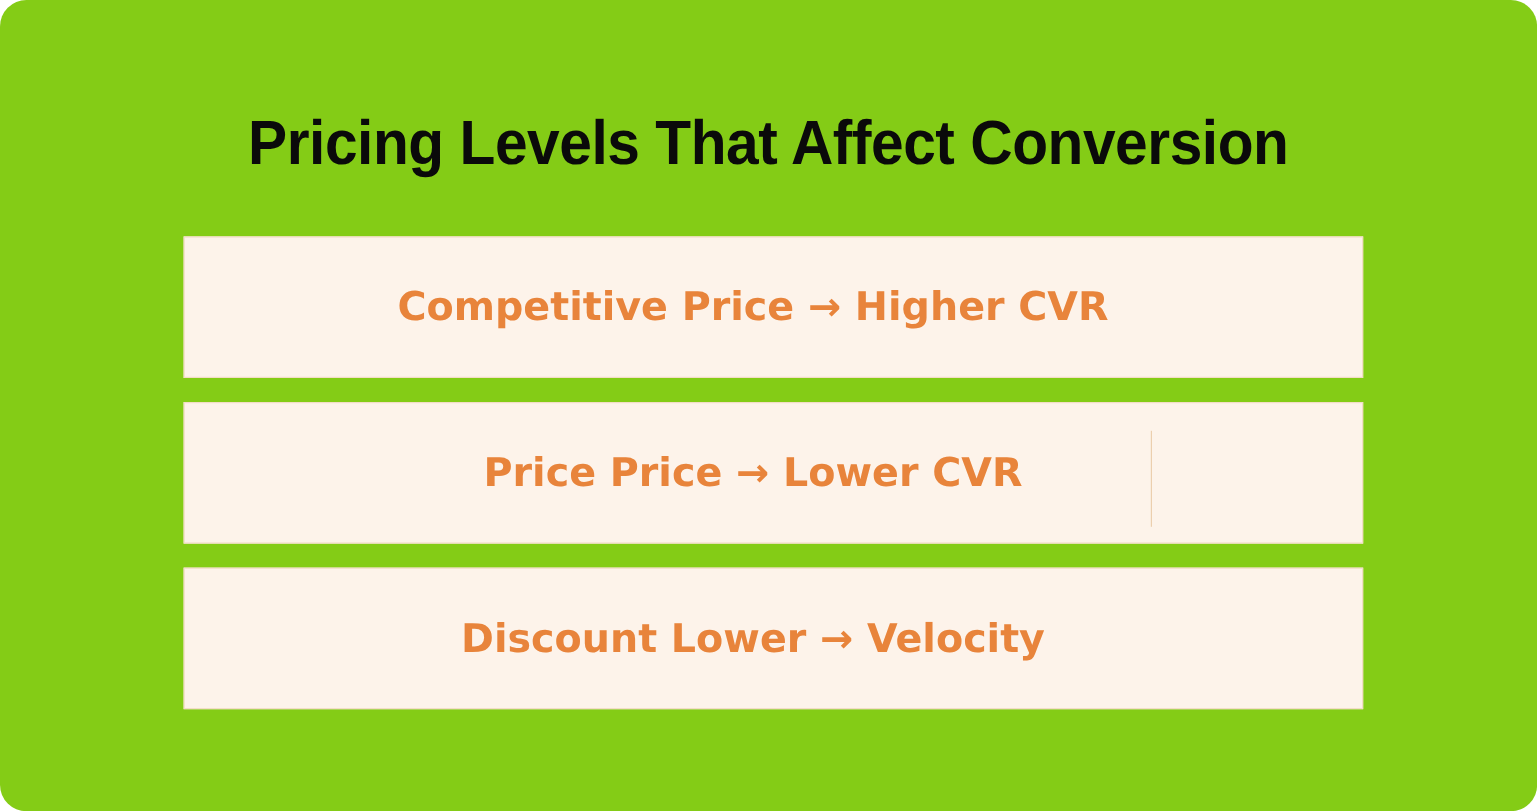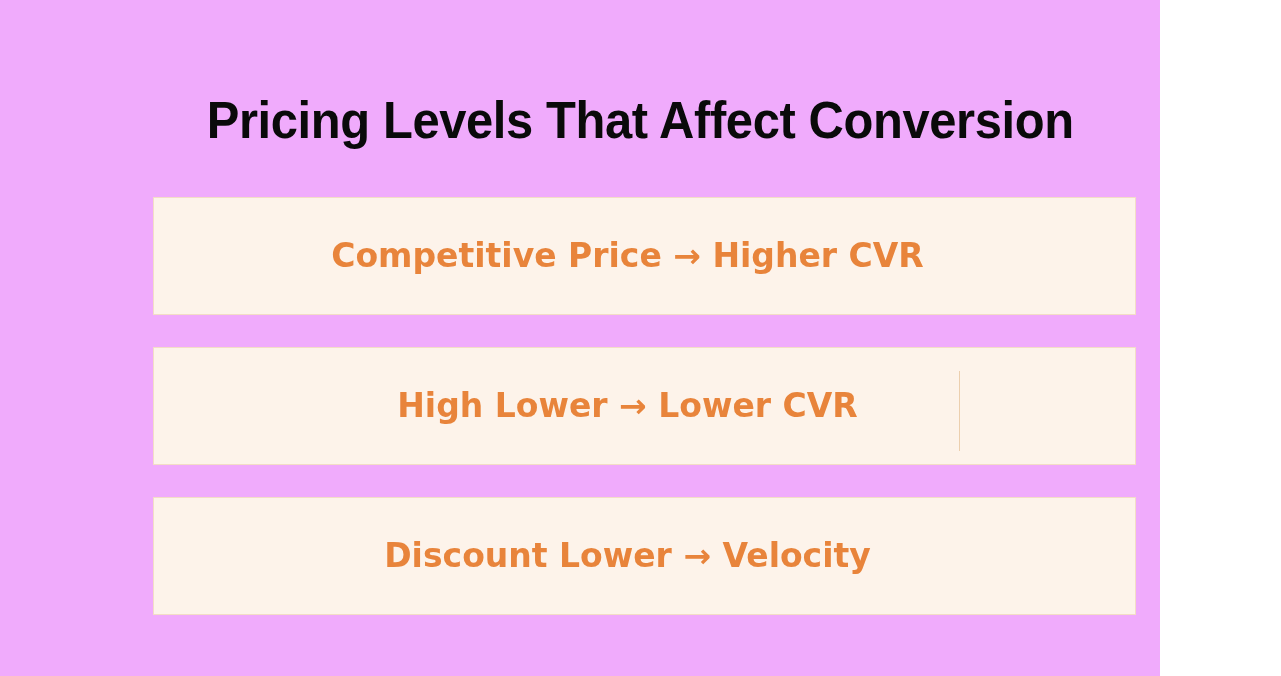--- a/index.html
+++ b/index.html
@@ -10,24 +10,25 @@
   body {
     width: 1281px;
     height: 676px;
     background: #ffffff;
     font-family: "Liberation Sans", sans-serif;
     overflow: hidden;
   }
 
   .slide {
     position: relative;
-    width: 1160px;
+    width: 1281px;
     height: 676px;
-    background: #f0abfc;
+    background: #84cc16;
     box-sizing: border-box;
+    border-radius: 22px;
   }
 
   
   .title-block {
     position: absolute;
     left: 0;
     top: 92px;
     width: 1281px;
     text-align: center;
   }
@@ -51,21 +52,21 @@
     left: 153px;
     top: 197px;
     width: 983px;
   }
 
   .level-card {
     position: relative;
     box-sizing: border-box;
     width: 983px;
     height: 118px;
-    margin-bottom: 32px;
+    margin-bottom: 20px;
     background: #fdf3ea;
     border: 1px solid #f3ddc6;
     display: flex;
     align-items: center;
     justify-content: center;
     overflow: hidden;
   }
   .level-card:last-child {
     margin-bottom: 0;
   }
@@ -101,21 +102,21 @@
     <h1 class="slide-title">Pricing Levels That Affect Conversion</h1>
   </div>
 
   <div class="card-stack">
 
     <div class="level-card">
       <span class="card-label">Competitive Price → Higher CVR</span>
     </div>
 
     <div class="level-card">
-      <span class="card-label">High Lower → Lower CVR</span>
+      <span class="card-label">Price Price → Lower CVR</span>
       <span class="card-divider"></span>
     </div>
 
     <div class="level-card">
       <span class="card-label">Discount Lower → Velocity</span>
     </div>
 
   </div>
 
 </div>

